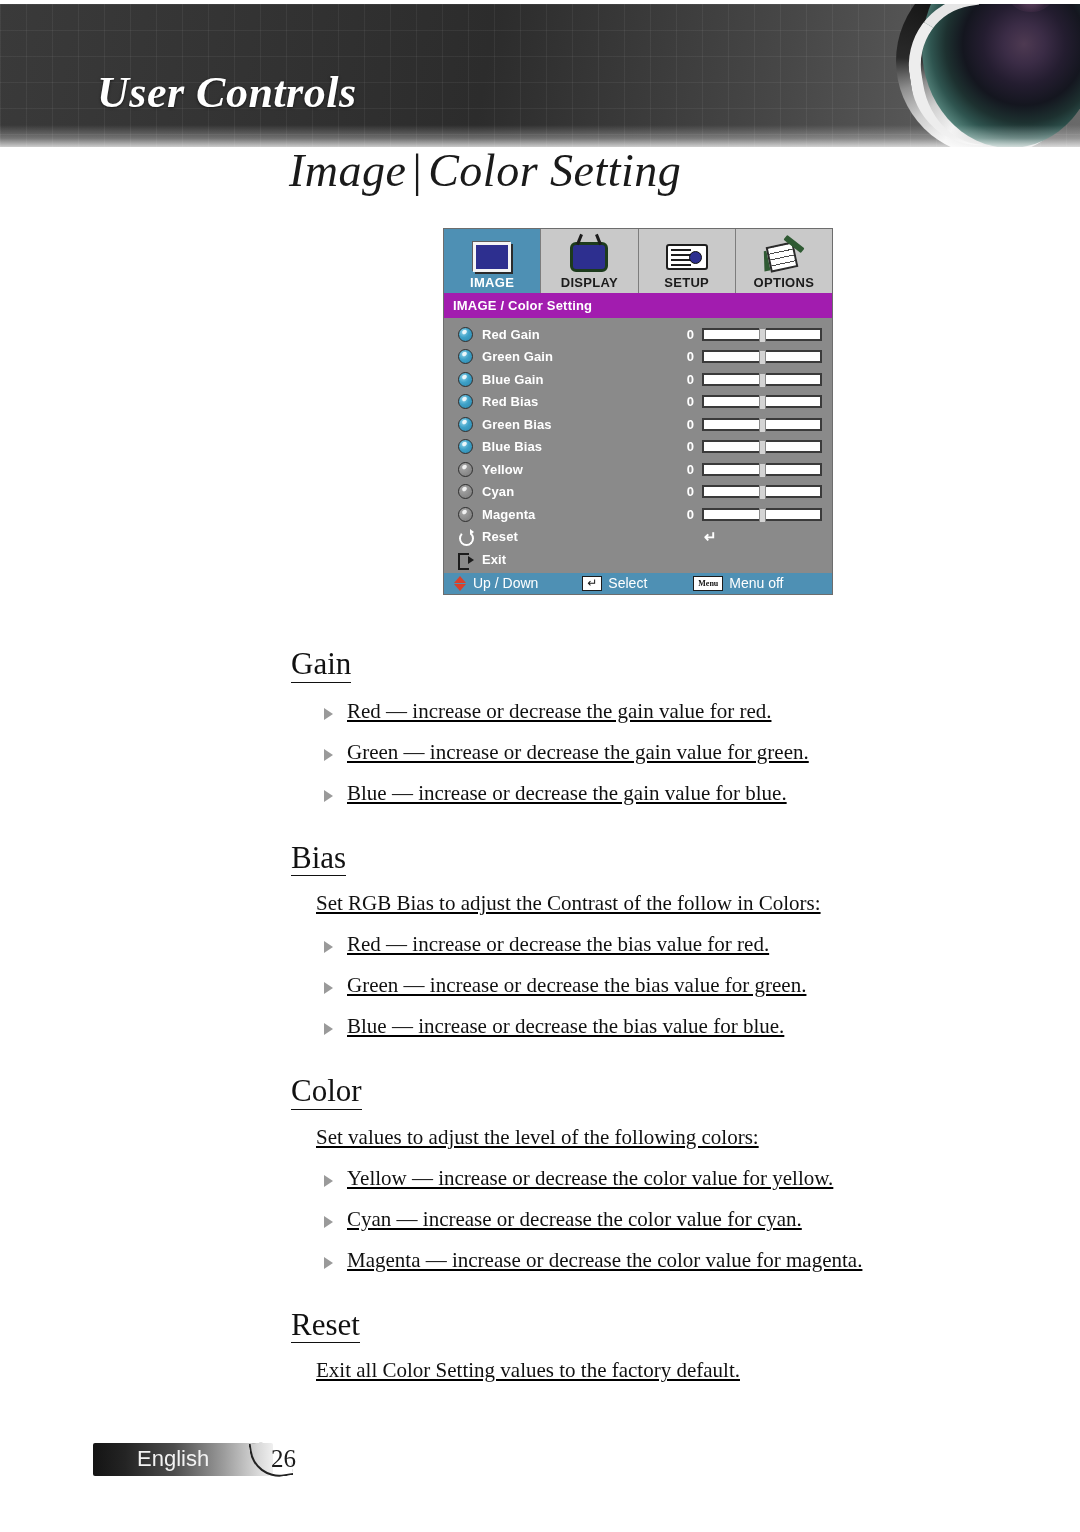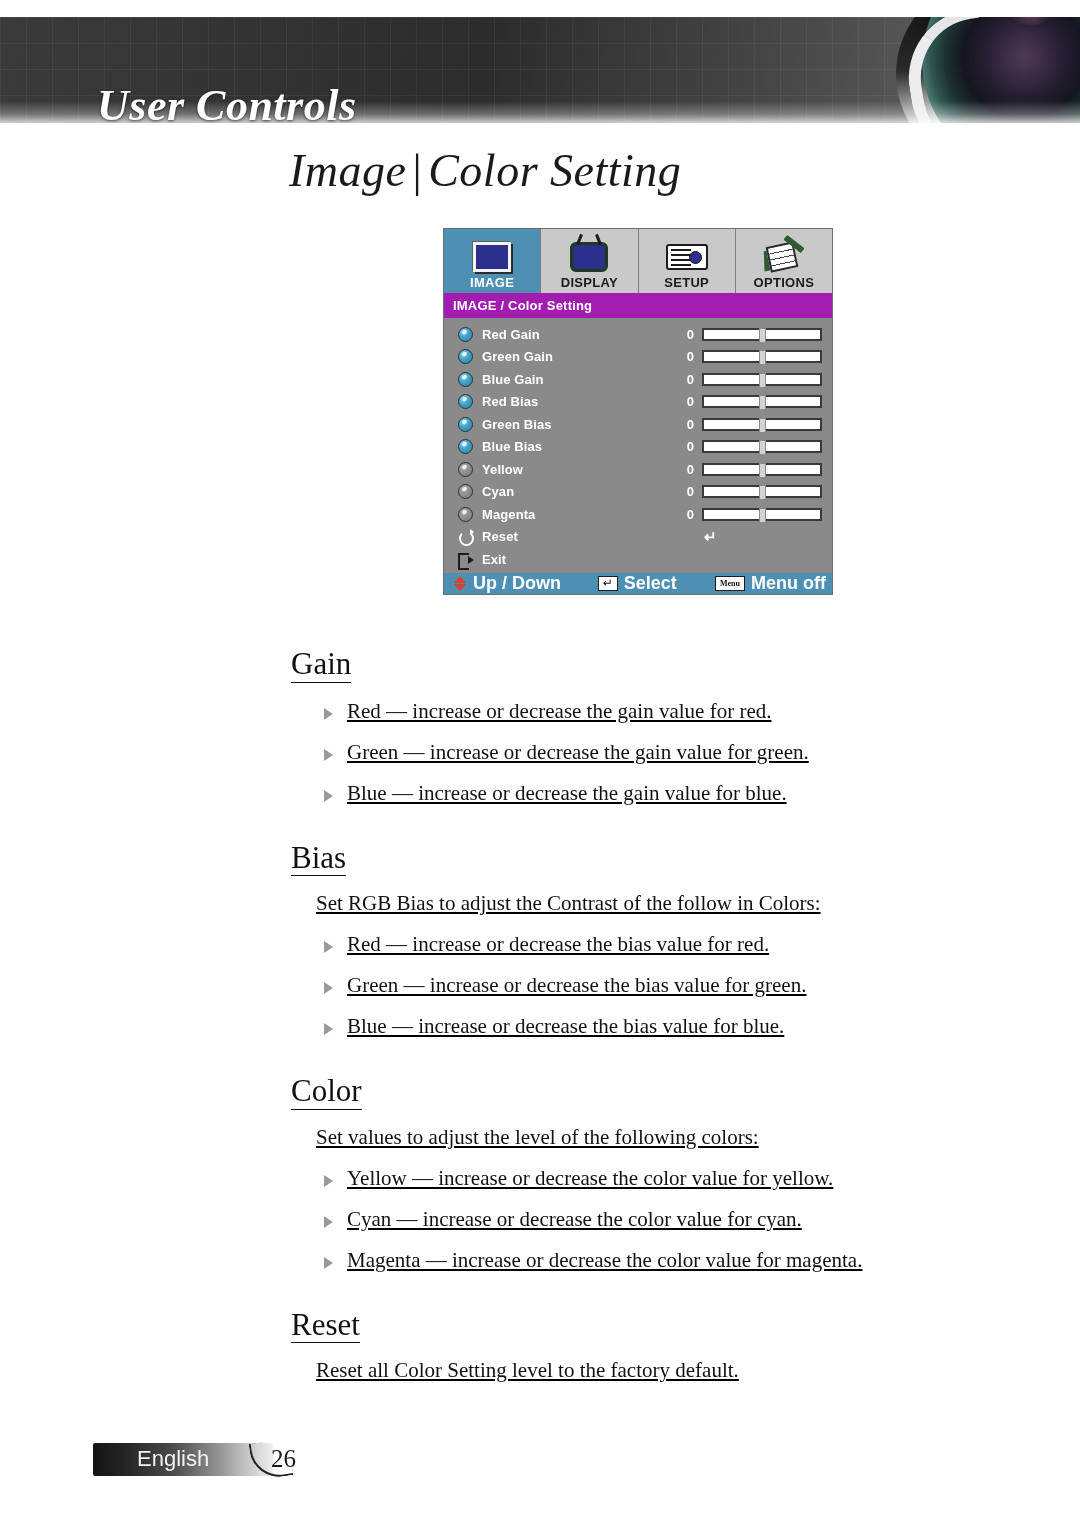--- a/index.html
+++ b/index.html
@@ -6,21 +6,21 @@
   html,body { width:1080px; height:1532px; }
   body {
     background:#ffffff;
     font-family:"Liberation Serif", serif;
     position:relative;
     overflow:hidden;
   }
 
   
   .banner {
-    position:absolute; left:0; top:17px; width:1080px; height:106px;
+    position:absolute; left:0; top:4px; width:1080px; height:143px;
     background:
       repeating-linear-gradient(to right, rgba(255,255,255,0.055) 0 1px, transparent 1px 26px),
       repeating-linear-gradient(to bottom, rgba(255,255,255,0.055) 0 1px, transparent 1px 26px),
       linear-gradient(100deg,#3a3a3a 0%,#343434 20%,#2c2c2c 45%,#474747 72%,#5b5b5b 88%,#6a6a6a 100%);
     overflow:hidden;
   }
   .banner-fade {
     position:absolute; left:0; bottom:0; width:100%; height:22px;
     background:linear-gradient(to bottom, rgba(255,255,255,0) 0%, rgba(255,255,255,0.30) 60%, rgba(255,255,255,0.75) 100%);
   }
@@ -157,21 +157,21 @@
             border:2px solid #3a3a3a; flex:0 0 auto; }
   .slider .thumb { position:absolute; left:50%; top:-2px; margin-left:-3px;
             width:7px; height:15px; background:#d4d4d4; border:1px solid #8a8a8a; }
   .enter-glyph { font-size:15px; color:#ffffff; font-weight:bold; width:120px; text-align:left;
                  padding-left:2px; line-height:13px; }
 
   
   .osd-foot { background:#4e90b4; display:flex; align-items:center; height:21px;
               padding:0 6px 0 10px; gap:0; }
   .foot-item { display:flex; align-items:center; gap:6px; }
-  .foot-text { font-size:18px; font-weight:bold; color:#ffffff; white-space:nowrap; }
+  .foot-text { font-size:14px; font-weight:normal; color:#ffffff; white-space:nowrap; }
   .ic-updown { width:13px; height:15px; position:relative; flex:0 0 auto; }
   .ic-updown:before { content:""; position:absolute; left:0; top:0;
       border-left:6.5px solid transparent; border-right:6.5px solid transparent; border-bottom:7px solid #d8412c; }
   .ic-updown:after { content:""; position:absolute; left:0; bottom:0;
       border-left:6.5px solid transparent; border-right:6.5px solid transparent; border-top:7px solid #d8412c; }
   .ic-enter { width:20px; height:15px; background:#ffffff; border:1px solid #1c1c1c;
       display:flex; align-items:center; justify-content:center; font-size:12px; color:#111; flex:0 0 auto; }
   .ic-menubtn { width:30px; height:15px; background:#ffffff; border:1px solid #1c1c1c;
       display:flex; align-items:center; justify-content:center; flex:0 0 auto;
       font-size:8px; font-weight:bold; color:#111; font-family:"Liberation Serif", serif; }
@@ -461,21 +461,21 @@
         <span class="bullet-mark"></span>
         <span class="bullet-text">Magenta — increase or decrease the color value for magenta.</span>
       </div>
     </div>
   </div>
 
   <div class="sp-sec"></div>
 
   <div class="sec">
     <div class="sec-head">Reset</div>
-    <div class="sec-intro">Reset all Color Setting level to the factory default.</div>
+    <div class="sec-intro">Exit all Color Setting values to the factory default.</div>
   </div>
 
 </div>
 
 <div class="footer">
   <div class="footer-bar"></div>
   <div class="footer-lang">English</div>
   <div class="footer-curve"></div>
   <div class="footer-page">26</div>
 </div>

